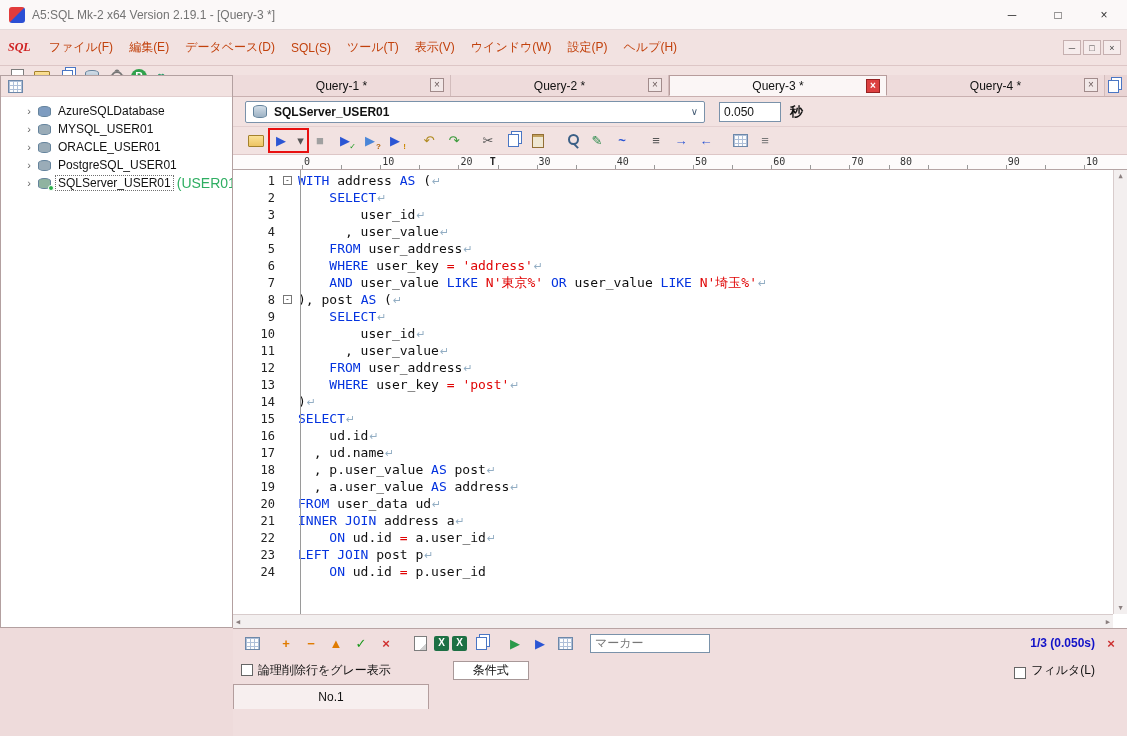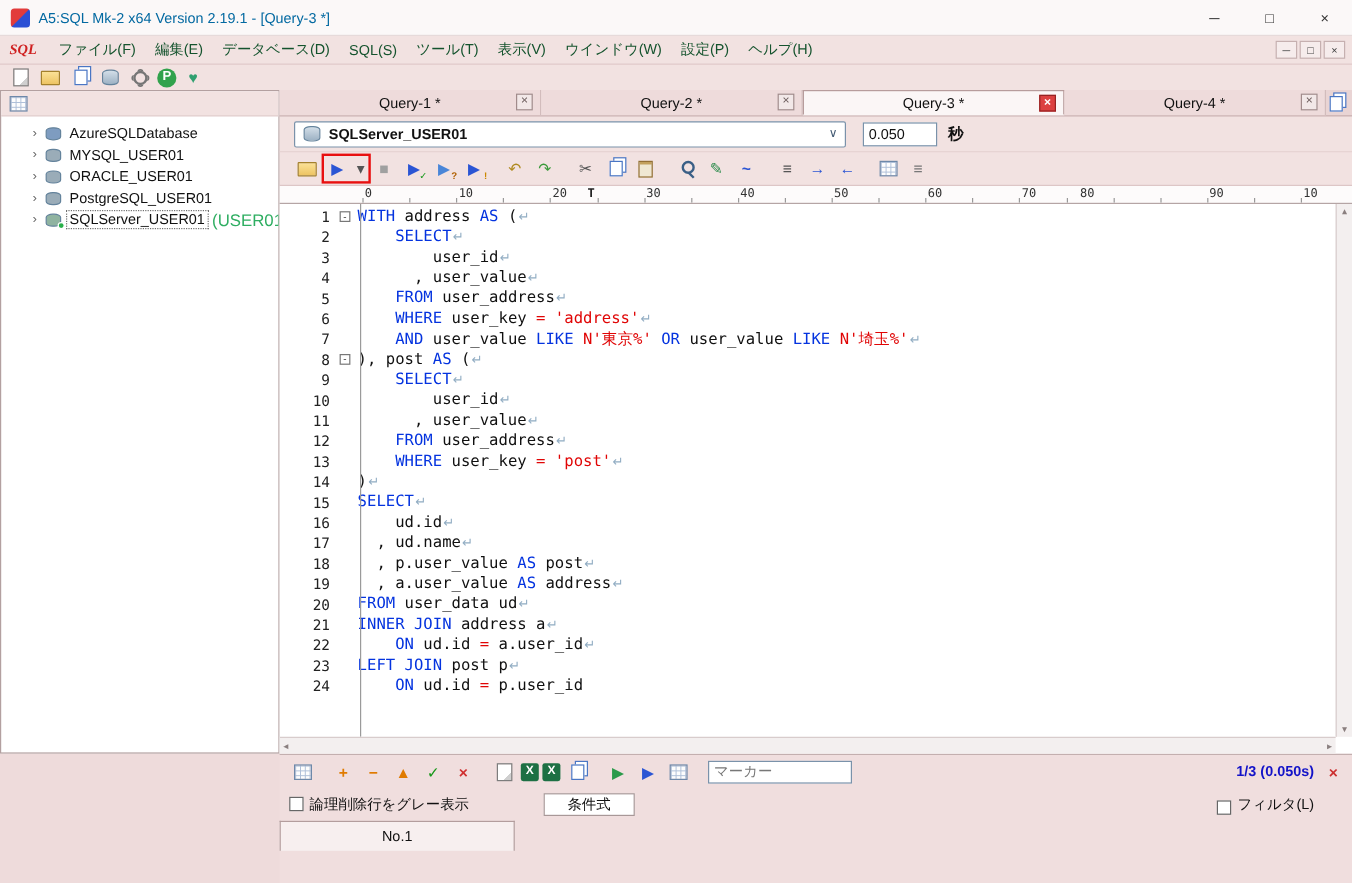--- a/index.html
+++ b/index.html
@@ -2,28 +2,28 @@
 <html><head>
 <meta charset="utf-8">
 <style>
 *{box-sizing:border-box;margin:0;padding:0}
 html,body{width:1127px;height:736px;overflow:hidden}
 body{font-family:"Liberation Sans","DejaVu Sans",sans-serif;font-size:12px;background:#eedbdb;position:relative;color:#111}
 
 
 .titlebar{height:30px;background:#fbf8f8;display:flex;align-items:center;border-bottom:1px solid #e6dada}
 .appicon{width:16px;height:16px;margin:0 7px 0 9px;border-radius:3px;background:linear-gradient(135deg,#e23b3b 48%,#2b4fd4 52%);flex:0 0 auto}
-.title{font-size:12px;color:#0369a1}
+.title{font-size:12px;color:#737373}
 .winbtns{margin-left:auto;display:flex;height:100%}
 .winbtn{width:46px;height:100%;display:flex;align-items:center;justify-content:center;font-size:12px;color:#333}
 
 
-.menubar{height:24px;background:#f2e2e1;display:flex;align-items:center;border-bottom:1px solid #ddc6c6}
+.menubar{height:36px;background:#f2e2e1;display:flex;align-items:center;border-bottom:1px solid #ddc6c6}
 .sqllogo{font-style:italic;font-weight:bold;color:#cf2121;margin:0 10px 0 8px;font-size:12px;font-family:"Liberation Serif",serif}
-.menuitem{padding:0 8px;height:100%;display:flex;align-items:center;color:#14532d}
+.menuitem{padding:0 8px;height:100%;display:flex;align-items:center;color:#c2410c}
 .mdibtns{margin-left:auto;display:flex;align-items:center;gap:2px;padding-right:6px}
 .mdibtn{width:18px;height:15px;border:1px solid #c6b0b0;background:#f6ecec;display:flex;align-items:center;justify-content:center;font-size:9px;color:#444}
 
 
 .maintb{height:22px;background:#f2e2e1;display:flex;align-items:center;padding-left:6px;gap:3px;border-bottom:1px solid #ddc6c6}
 .tbico{width:22px;height:20px;display:inline-flex;align-items:center;justify-content:center;font-size:13px;line-height:1;position:relative;flex:0 0 auto;cursor:default;color:#333}
 .tbico.narrow{width:11px}
 .tbico.gap{margin-left:9px}
 .badge{position:absolute;right:0;bottom:0;font-size:8px;font-weight:bold}
 .sh-page::before{content:"";display:block;width:11px;height:13px;background:linear-gradient(135deg,#fff 72%,#cfcfcf 72%);border:1px solid #7d7d7d}

